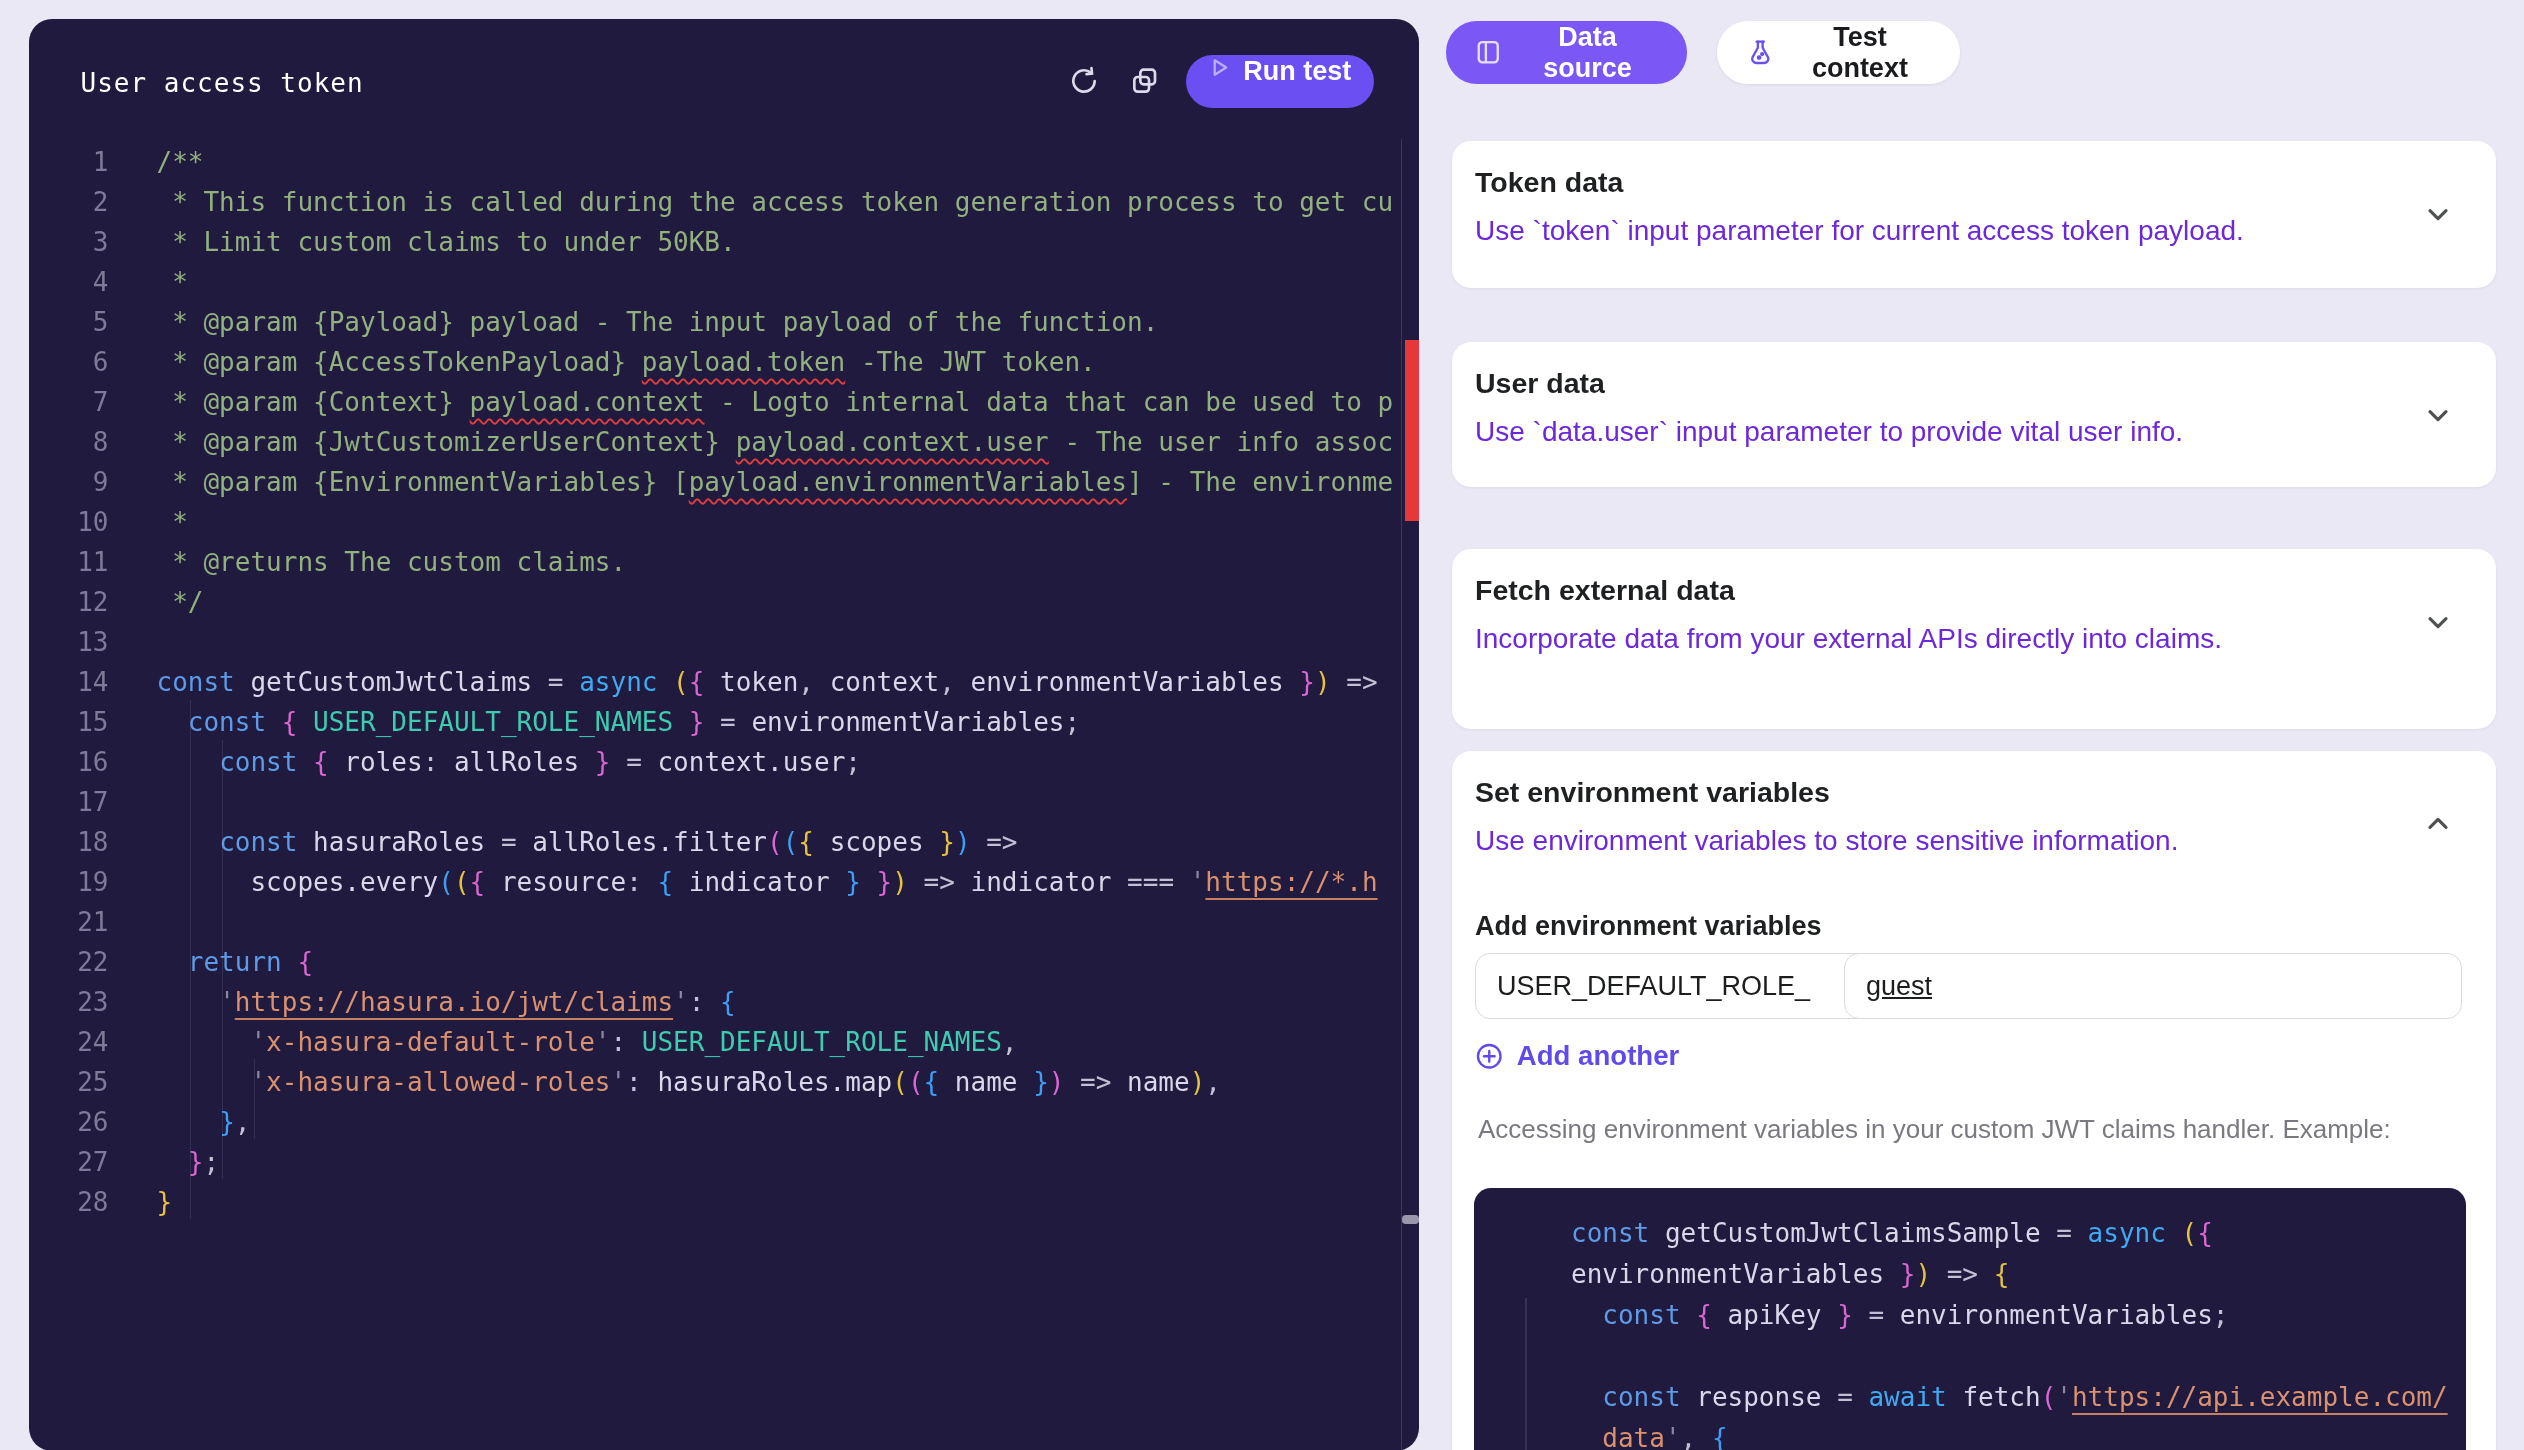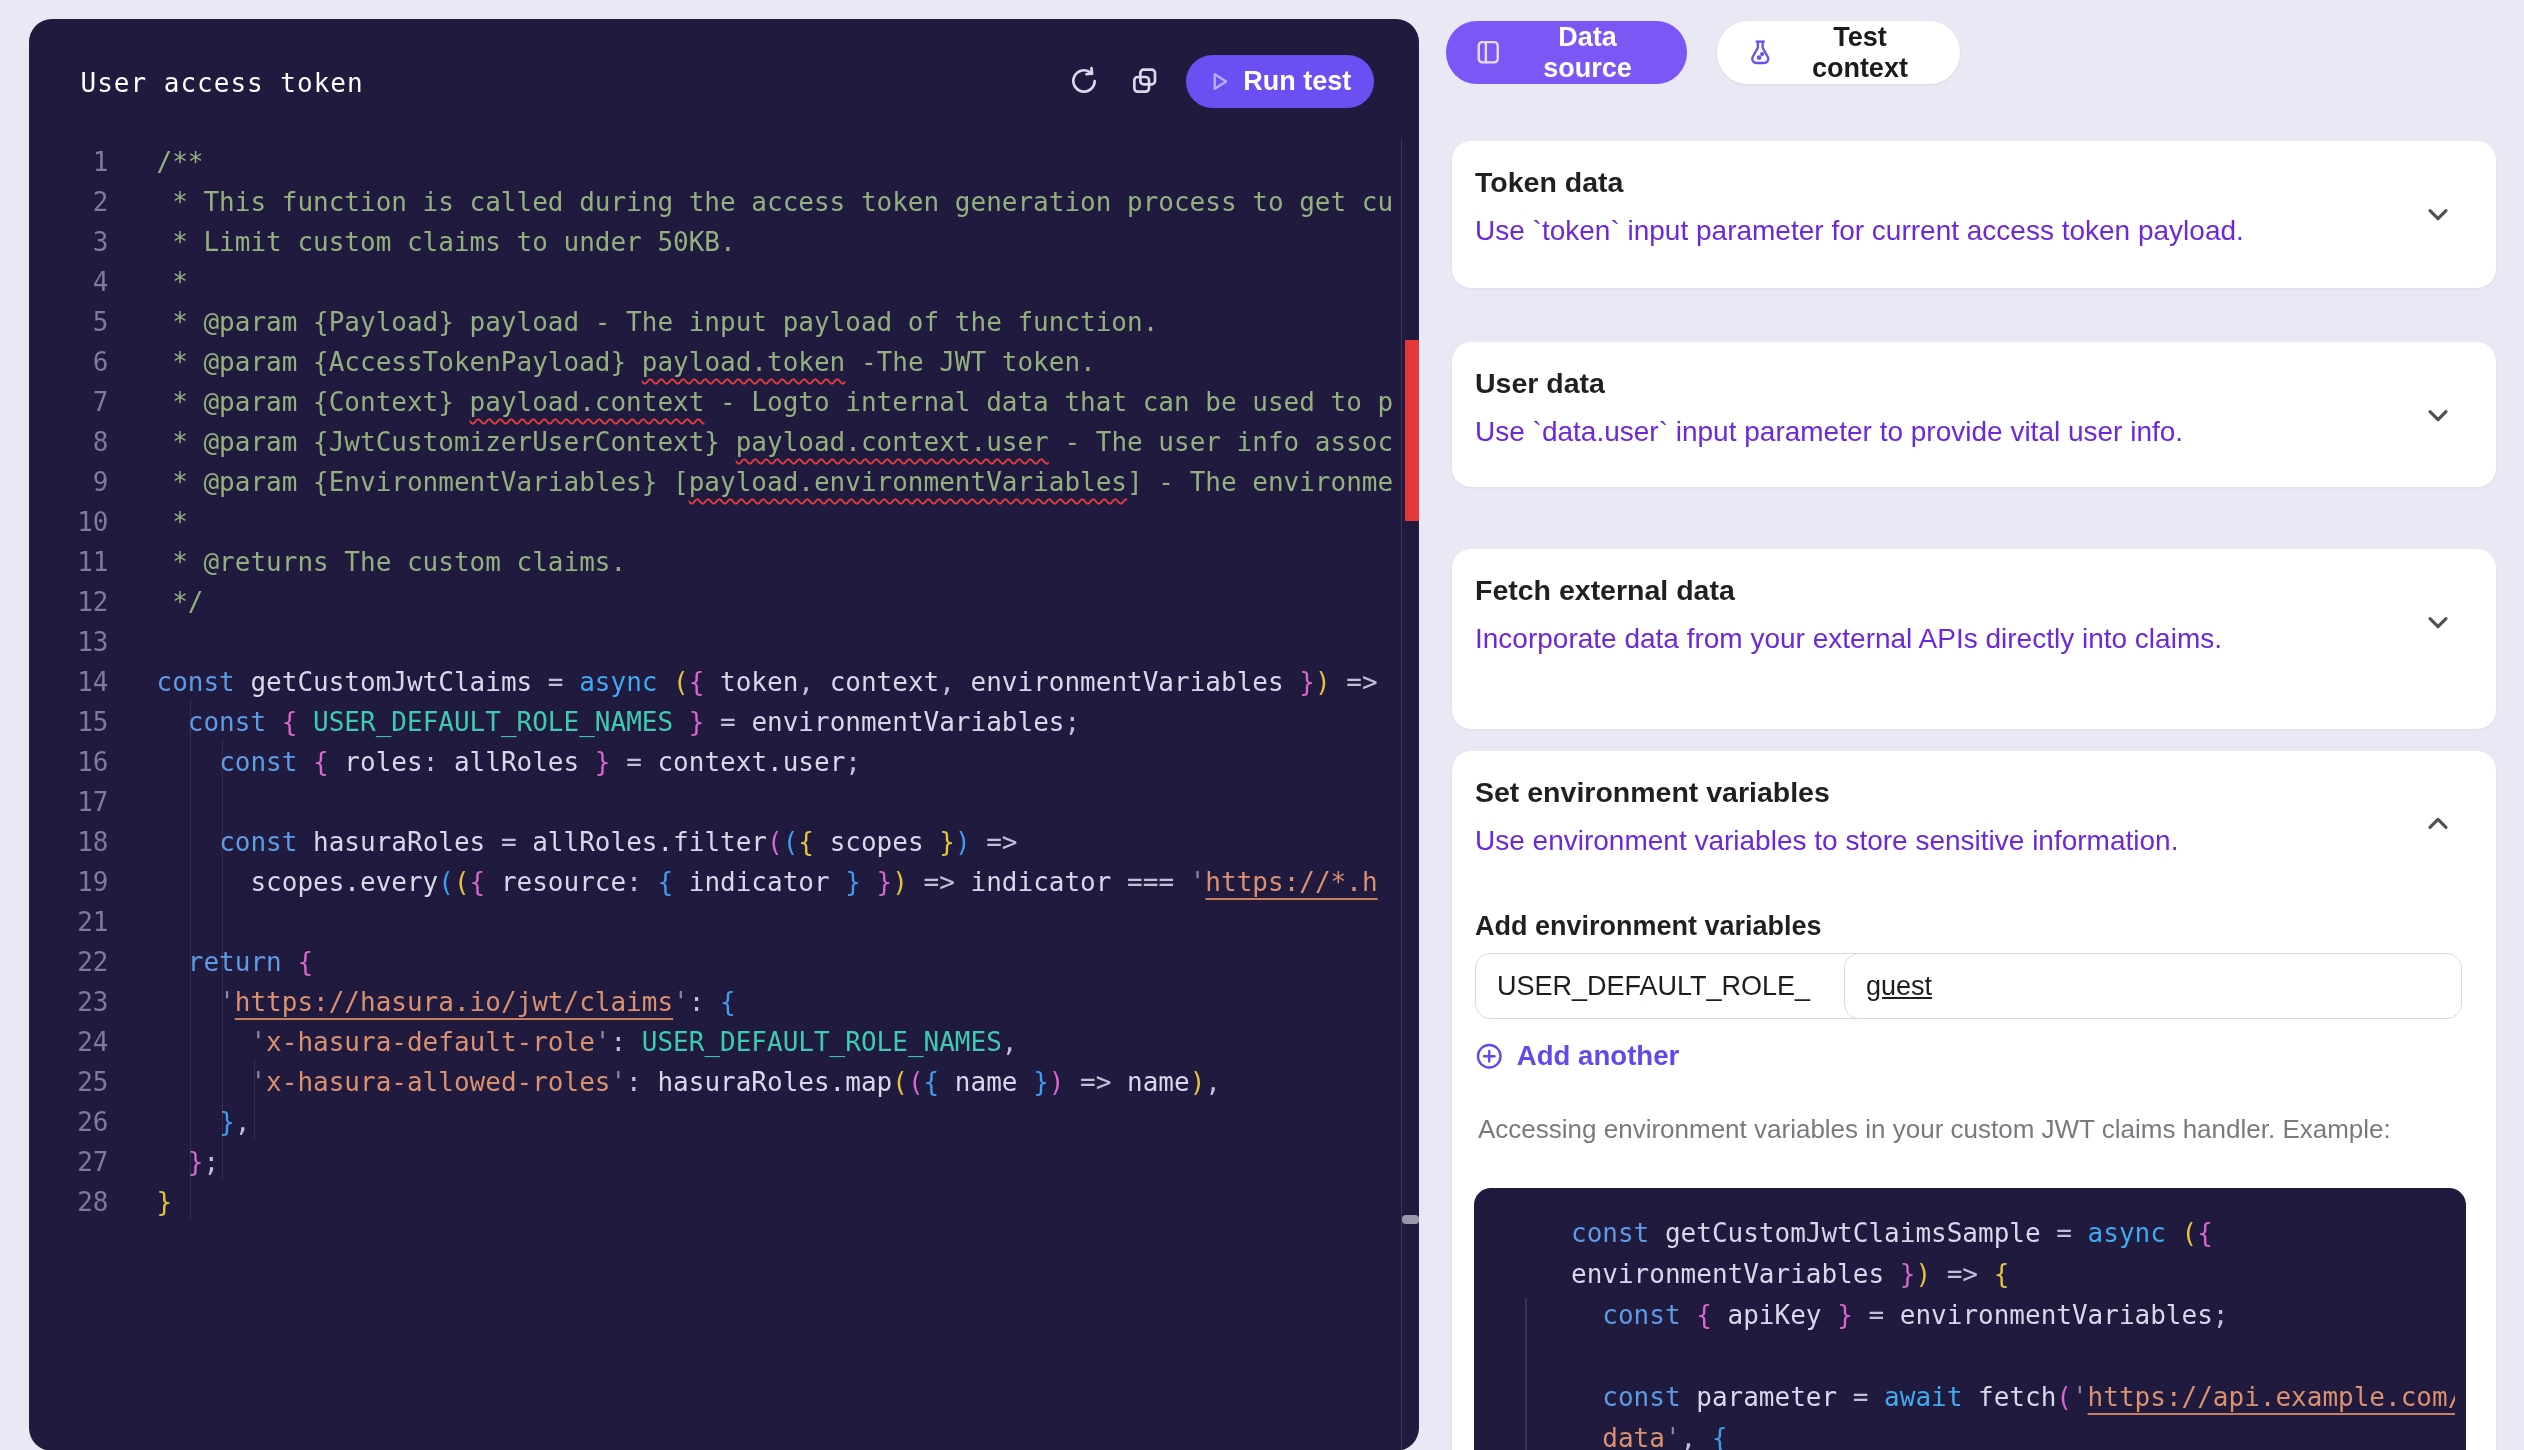--- a/index.html
+++ b/index.html
@@ -6,21 +6,21 @@
   *{box-sizing:border-box;}
   .stage{position:absolute;inset:0;font-family:"Liberation Sans",sans-serif;}
 
   
   .editor{position:absolute;left:28.5px;top:19px;width:1390px;height:1432px;background:#1F1A3E;border-radius:23px;overflow:hidden;}
   .ed-title{position:absolute;left:52px;top:48px;font-family:"DejaVu Sans Mono",monospace;font-size:26px;line-height:32px;color:#FFFFFF;letter-spacing:1px;}
   .icon-btn{position:absolute;width:42px;height:42px;background:none;border:none;padding:0;cursor:pointer;color:#DCD9EA;}
   .icon-btn svg{width:32px;height:32px;}
   .btn-refresh{left:1034px;top:42px;}
   .btn-copy{left:1095px;top:42px;}
-  .run{position:absolute;left:1157px;top:36px;width:188px;height:53px;border:none;border-radius:27px;background:#6C4FF2;color:#fff;font-family:"Liberation Sans",sans-serif;font-size:27px;font-weight:600;display:flex;align-items:center;justify-content:center;gap:12.4px;cursor:pointer;}
+  .run{position:absolute;left:1157px;top:36px;width:188px;height:53px;border:none;border-radius:27px;background:#6C4FF2;color:#fff;font-family:"Liberation Sans",sans-serif;font-size:27px;font-weight:600;display:flex;justify-content:center;gap:12.4px;cursor:pointer;}
   .run svg{width:23px;height:23px;}
 
   .code{position:absolute;left:0;top:123px;width:1372px;overflow:hidden;font-family:"DejaVu Sans Mono",monospace;font-size:26px;}
   .cl{height:40px;line-height:40px;white-space:pre;}
   .ln{display:inline-block;width:80px;text-align:right;color:#7E7A97;}
   .lt{margin-left:48px;}
 
   .c{color:#93B17E;}
   .sq{text-decoration:underline wavy #E03E3E;text-decoration-thickness:1.9px;text-underline-offset:6.7px;}
   .k{color:#5D9BE6;}
@@ -204,21 +204,21 @@
       </button>
 
       <div class="caption">Accessing environment variables in your custom JWT claims handler. Example:</div>
 
       <div class="codecard">
         <div class="sample">
             <div class="cl"><span class="lt"><span class="k">const</span><span class="v"> getCustomJwtClaimsSample </span><span class="o">= </span><span class="k2">async </span><span class="by">(</span><span class="bp">{</span></span></div>
             <div class="cl"><span class="lt"><span class="v">environmentVariables </span><span class="bp">}</span><span class="by">)</span><span class="o"> =&gt; </span><span class="by">{</span></span></div>
             <div class="cl"><span class="lt"><span class="v">  </span><span class="k">const</span><span class="v"> </span><span class="bp">{</span><span class="v"> apiKey </span><span class="bp">}</span><span class="o"> = </span><span class="v">environmentVariables</span><span class="o">;</span></span></div>
             <div class="cl"><span class="lt"></span></div>
-            <div class="cl"><span class="lt"><span class="v">  </span><span class="k">const</span><span class="v"> parameter </span><span class="o">= </span><span class="k2">await </span><span class="v">fetch</span><span class="bp">(</span><span class="q">'</span><span class="sl">https://api.example.com/</span></span></div>
+            <div class="cl"><span class="lt"><span class="v">  </span><span class="k">const</span><span class="v"> response </span><span class="o">= </span><span class="k2">await </span><span class="v">fetch</span><span class="bp">(</span><span class="q">'</span><span class="sl">https://api.example.com/</span></span></div>
             <div class="cl"><span class="lt"><span class="v">  </span><span class="sl">data</span><span class="q">'</span><span class="o">, </span><span class="bb">{</span></span></div>
           </div>
         <div class="sguide"></div>
       </div>
     </div>
 
   </aside>
 </div>
 
 

